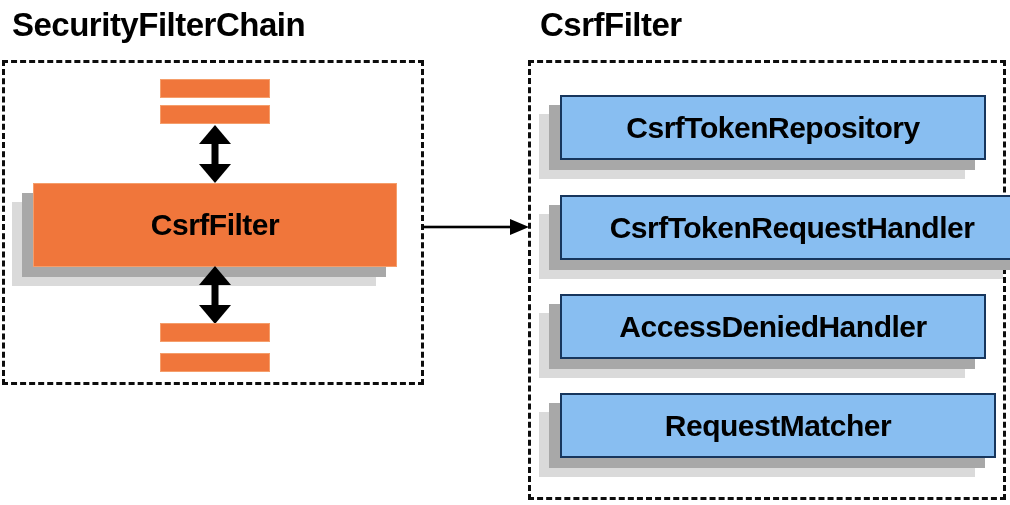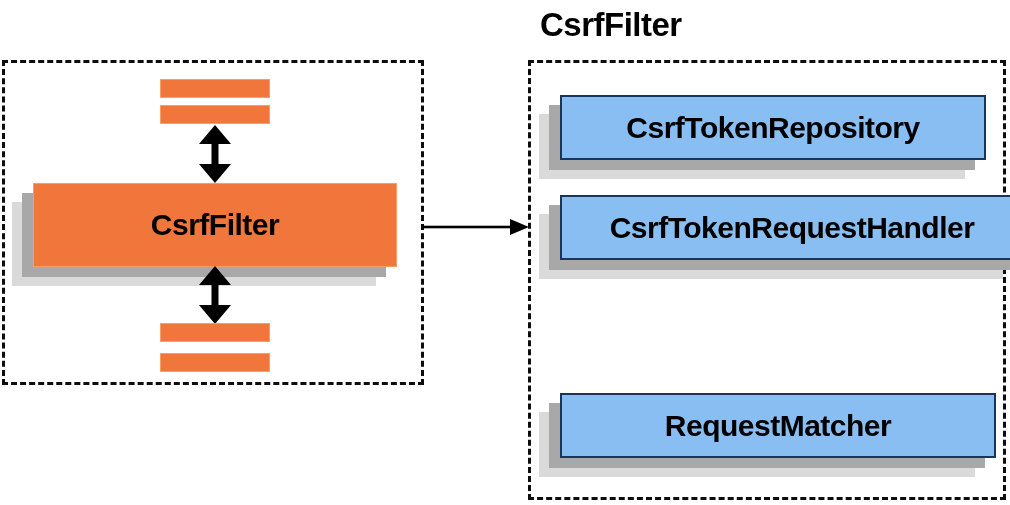--- a/index.html
+++ b/index.html
@@ -77,20 +77,21 @@
     --blue-border:#17365D;
     --shadow-dark:#A8A8A8;
     --shadow-light:#DADADA;
   }
 </style>
 </head>
 <body>
 
 <div class="canvas">
 
+  <div class="title left-title">SecurityFilterChain</div>
   <div class="title right-title">CsrfFilter</div>
 
   <div class="dashed left-container"></div>
   <div class="dashed right-container"></div>
 
   <div class="bar" style="left:160px;top:79px;"></div>
   <div class="bar" style="left:160px;top:105px;"></div>
 
   <svg class="arrow varrow-1" width="36" height="58" viewBox="0 0 36 58">
     <polygon points="18,0 2,19 34,19" fill="#000"></polygon>
@@ -123,20 +124,25 @@
     <div class="sh sh-dark"></div>
     <div class="face blue-face">CsrfTokenRepository</div>
   </div>
 
   <div class="shadowed bluebox bluebox-2">
     <div class="sh sh-light"></div>
     <div class="sh sh-dark"></div>
     <div class="face blue-face">CsrfTokenRequestHandler</div>
   </div>
 
+  <div class="shadowed bluebox bluebox-3">
+    <div class="sh sh-light"></div>
+    <div class="sh sh-dark"></div>
+    <div class="face blue-face">AccessDeniedHandler</div>
+  </div>
 
   <div class="shadowed bluebox bluebox-4">
     <div class="sh sh-light"></div>
     <div class="sh sh-dark"></div>
     <div class="face blue-face">RequestMatcher</div>
   </div>
 
 </div>
 
 </body></html>

